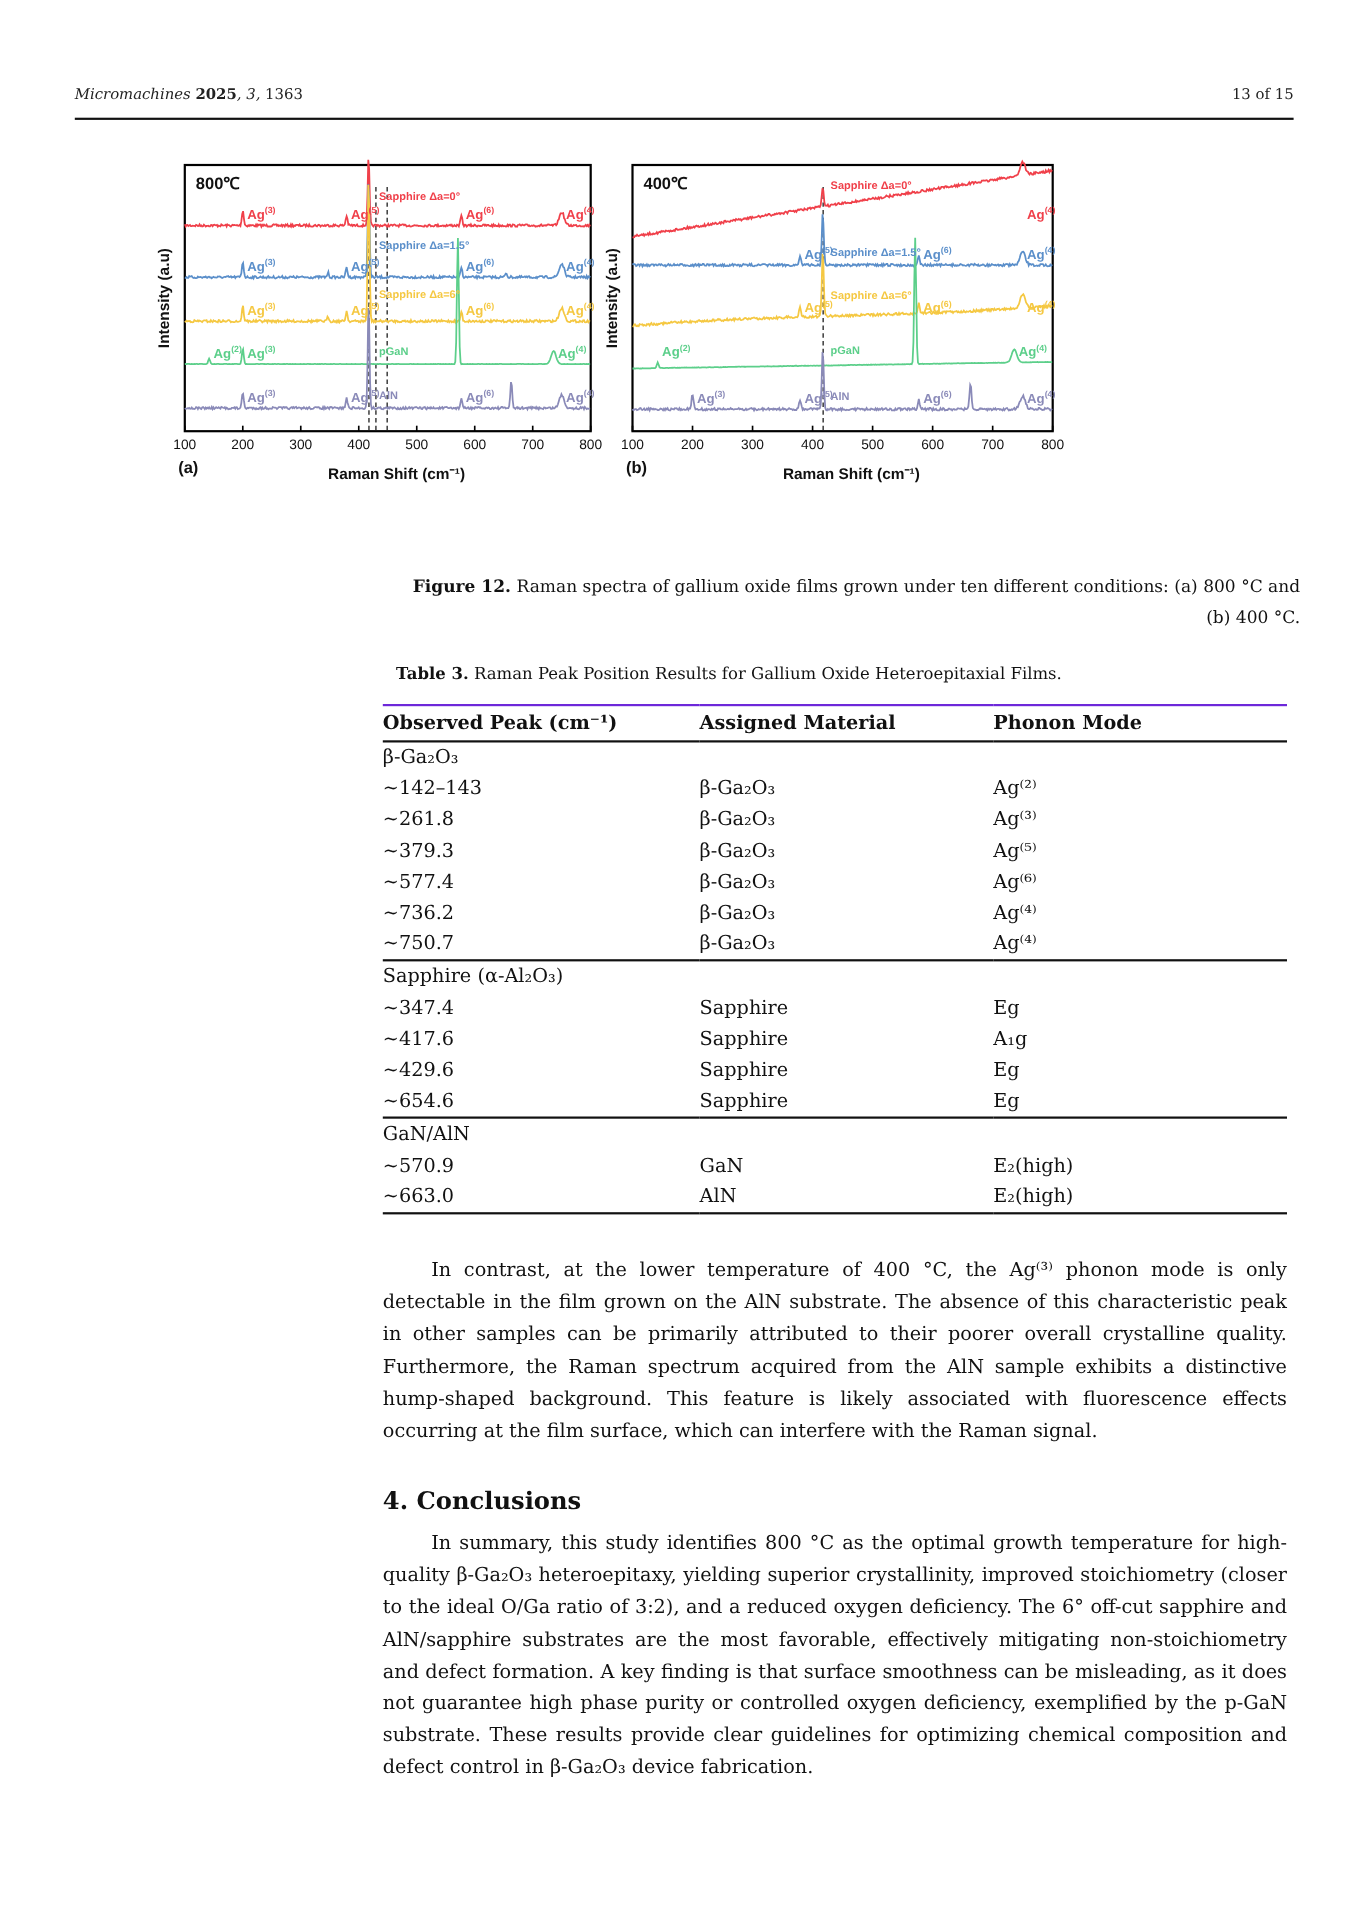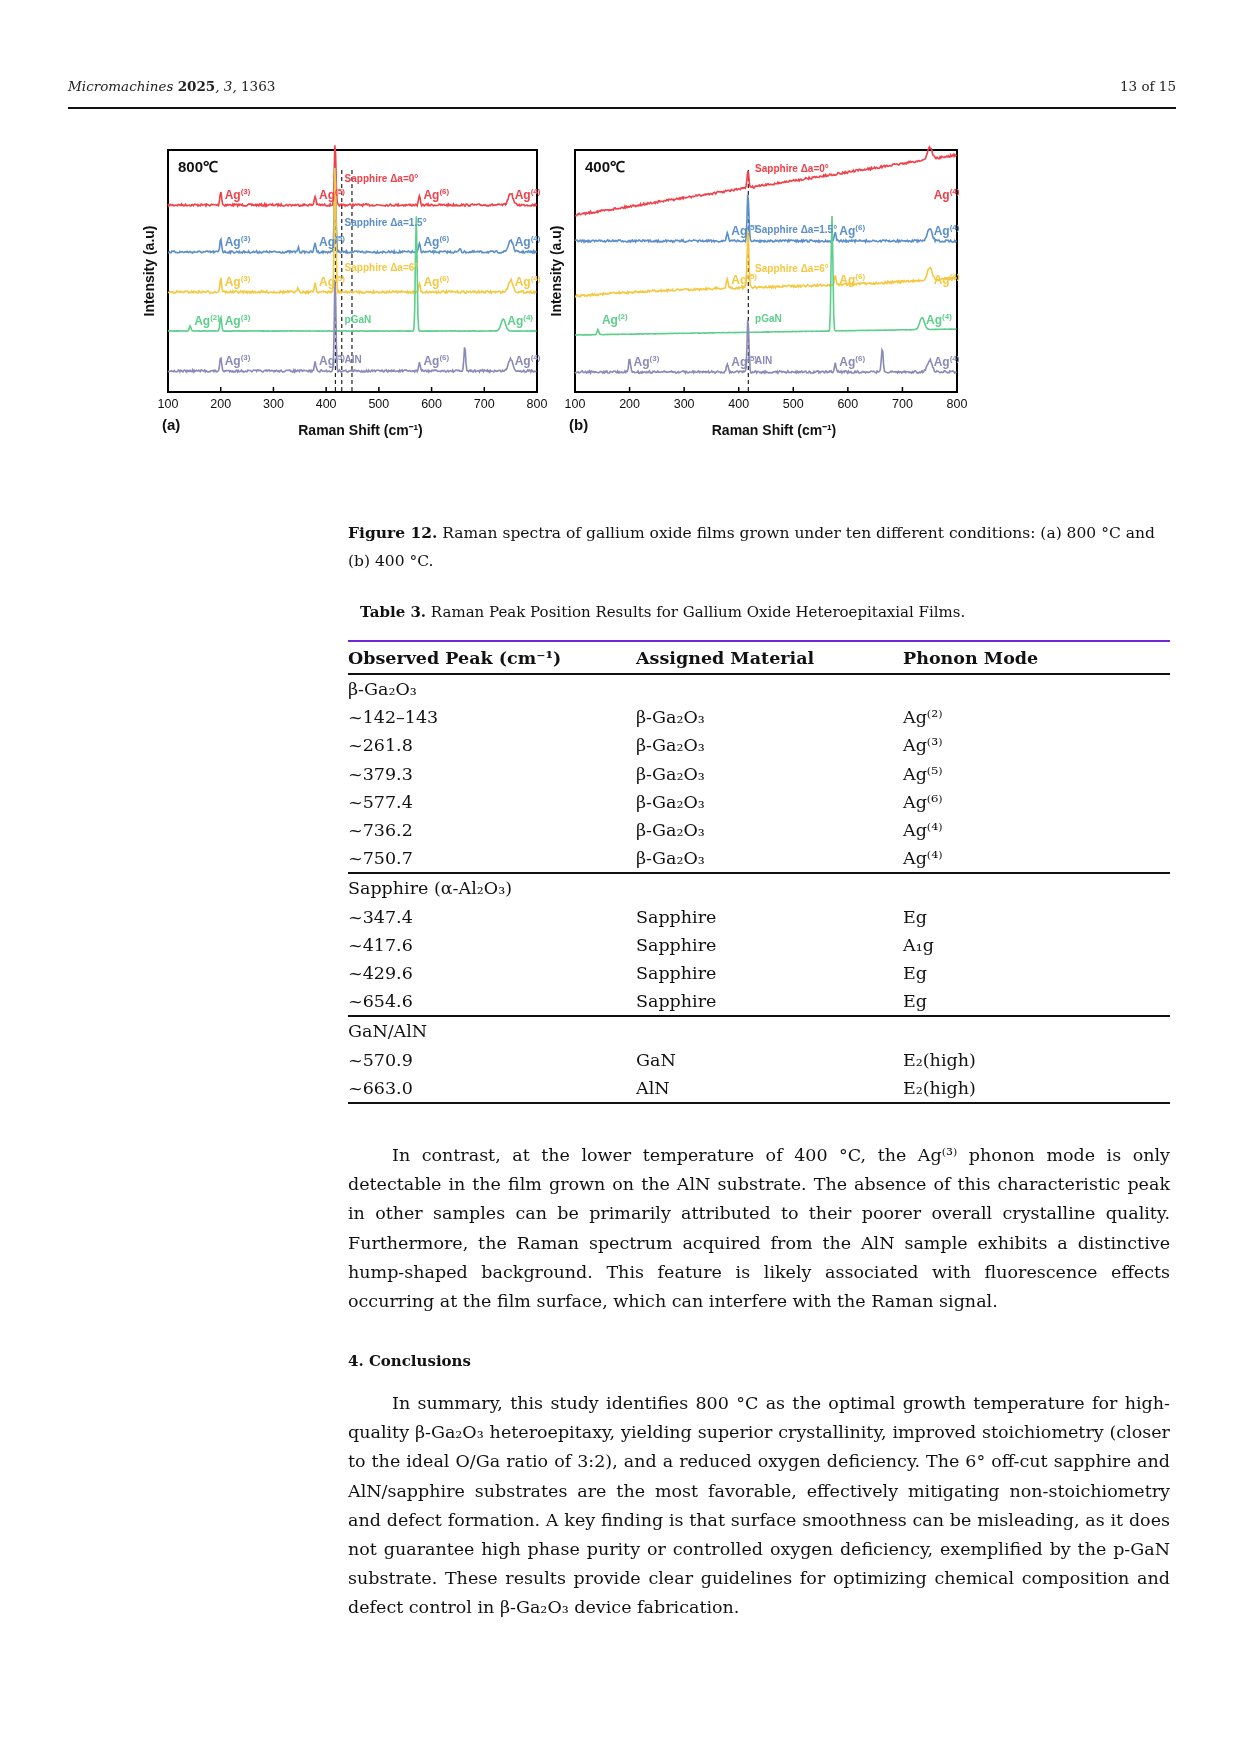--- a/index.html
+++ b/index.html
@@ -4,32 +4,32 @@
 <style>
   html, body { margin:0; padding:0; background:#ffffff; }
   body { width:1241px; height:1754px; position:relative; overflow:hidden; font-family:"DejaVu Serif", serif; color:#111; }
   .header { position:absolute; left:68px; top:78px; width:1108px; font-size:13.5px; color:#222; }
   .header .left { position:absolute; left:0; top:0; font-style:italic; }
   .header .left b { font-style:normal; font-weight:bold; }
   .header .right { position:absolute; right:0; top:0; }
   .header-rule { position:absolute; left:68px; top:107px; width:1108px; height:2px; background:#111; }
   .figure { position:absolute; left:140px; top:140px; width:1000px; height:360px; font-family:"Liberation Sans", sans-serif; }
   .figure svg { position:absolute; left:0; top:0; }
-  .caption { position:absolute; left:348px; top:519px; width:822px; font-size:15.5px; line-height:28px; }
+  .caption { position:absolute; left:360px; top:519px; width:822px; font-size:15.5px; line-height:28px;text-align:right; }
   .caption b { font-weight:bold; }
   .table-title { position:absolute; left:360px; top:603px; font-size:15px; }
   .table-title b { font-weight:bold; }
   table.data { position:absolute; left:348px; top:640px; width:822px; border-collapse:collapse; font-size:17.5px; }
   table.data th { text-align:left; font-weight:bold; padding:3px 0 2px 0; border-top:2px solid #6d28d9; border-bottom:2px solid #111; height:26px; }
   table.data td { padding:0; height:28.2px; vertical-align:middle; }
   table.data tr.group-end td { border-bottom:2px solid #111; }
   .c1 { width:288px; } .c2 { width:267px; } .c3 { width:267px;margin-top:40px; }
   .para { position:absolute; left:348px; width:822px; font-size:17.5px; line-height:29.2px; text-align:justify; }
   .para .indent { display:inline-block; width:44px; }
-  .section-heading { position:absolute; left:348px; top:1352px; font-size:15px; font-weight:bold; }
+  .section-heading { position:absolute; left:348px; top:1352px; font-size:22px; font-weight:bold; }
 </style>
 </head>
 <body>
 
 <div class="header">
   <span class="left"><span>Micromachines</span> <b>2025</b>, <i>3</i>, <span style="font-style:normal">1363</span></span>
   <span class="right">13 of 15</span>
 </div>
 <div class="header-rule"></div>
 

